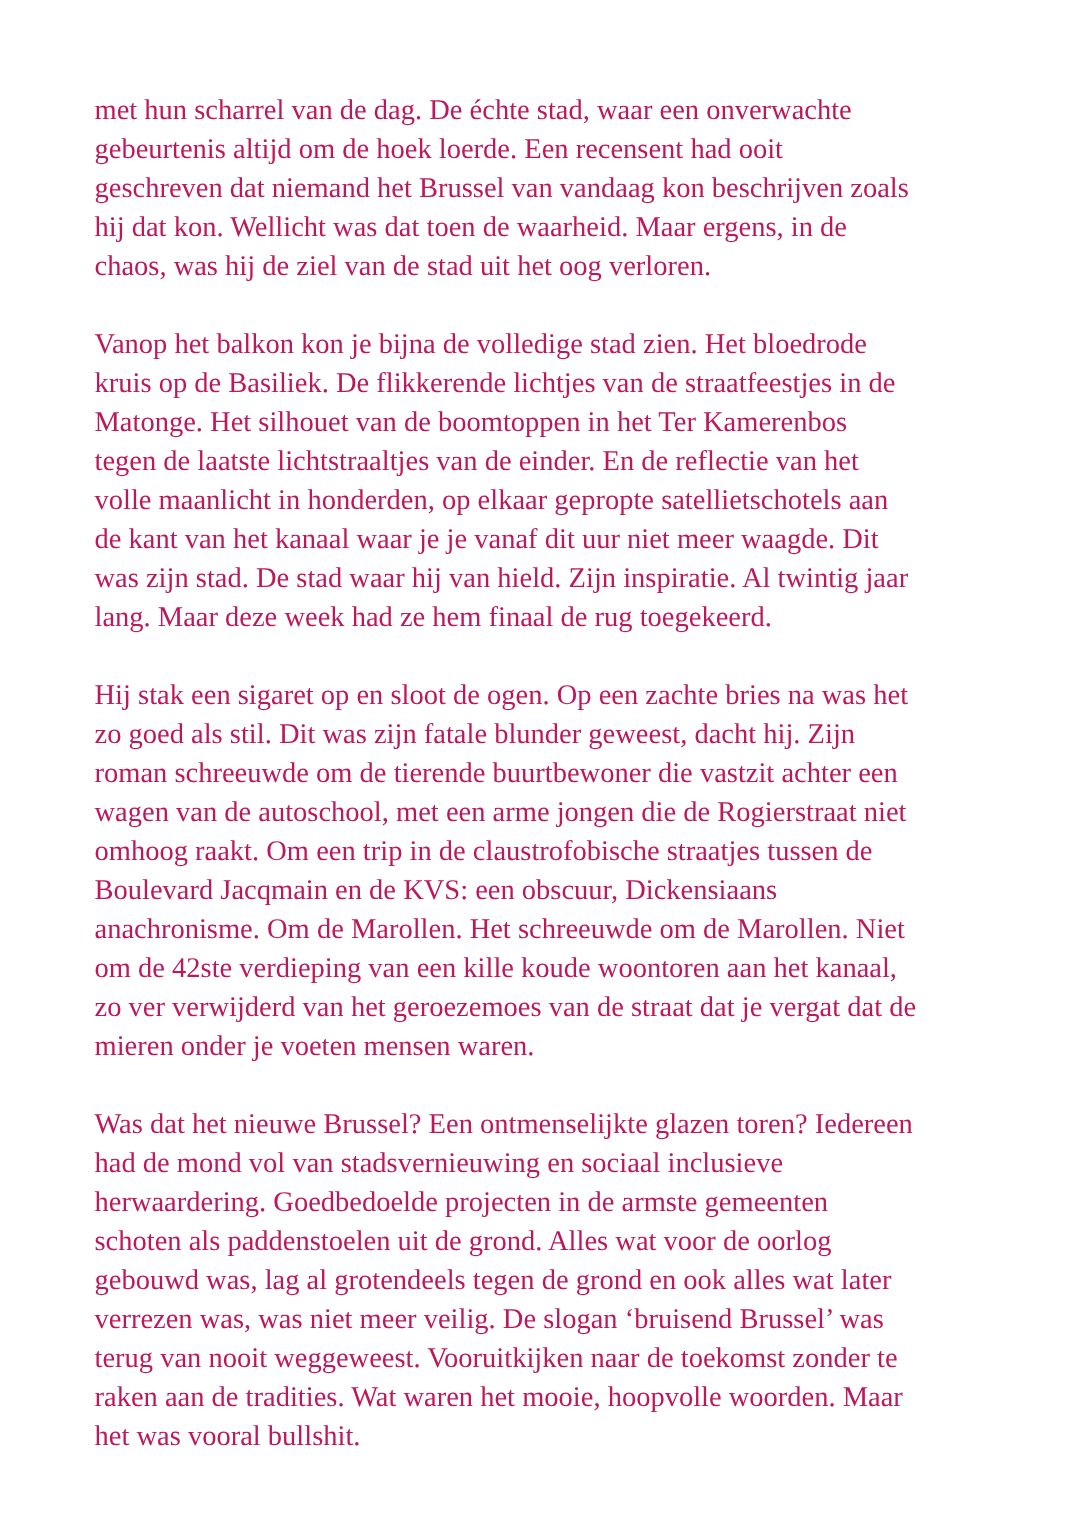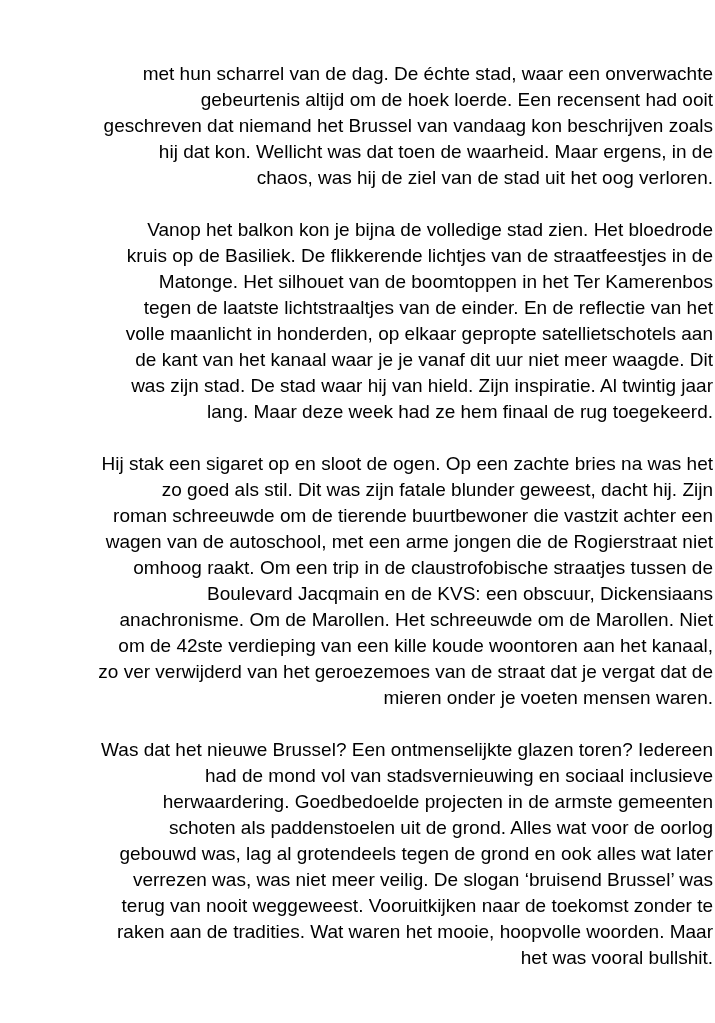--- a/index.html
+++ b/index.html
@@ -12,25 +12,25 @@
     width: 715px;
     height: 1023px;
     background: #ffffff;
     overflow: hidden;
   }
   .text-block {
     position: absolute;
     left: 63px;
     top: 61px;
     width: 650px;
-    font-family: Liberation Sans, sans-serif;
+    font-family: Liberation Serif, serif;
     font-size: 19px;
     line-height: 26px;
-    color: #000000;
-    text-align: right;
+    color: #be185d;
+    text-align: left;
   }
   .text-block p {
     margin: 0 0 26px 0;
     white-space: pre-line; 
   }
 </style>
 </head>
 <body>
 
 <div class="page">

